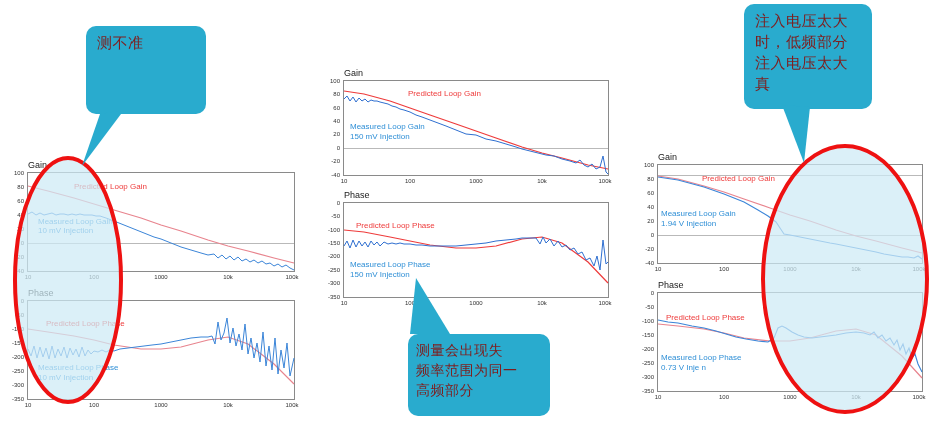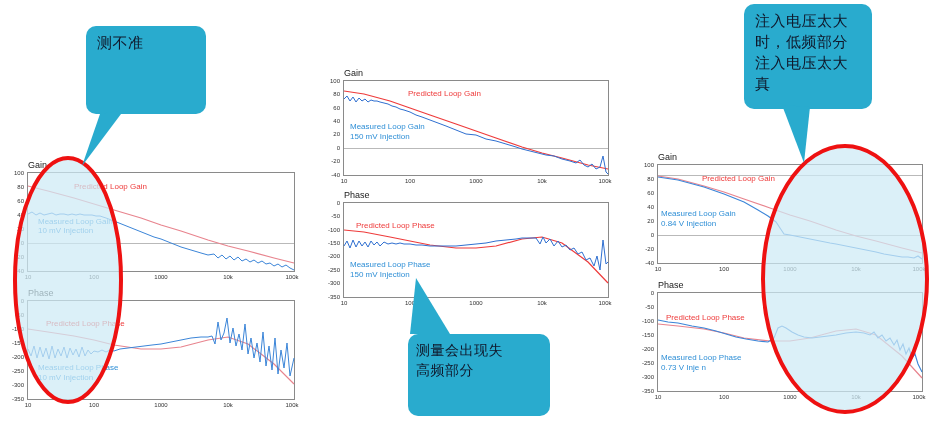--- a/index.html
+++ b/index.html
@@ -51,21 +51,21 @@
   svg.curves{position:absolute;left:0;top:0;overflow:visible;}
 
   
   .ellipse-wrap{position:absolute;pointer-events:none;}
 
   
   .callout{
     position:absolute;
     background:#29ABCE;
     border-radius:10px;
-    color:#0f172a;
+    color:#7f1d1d;
     font-size:15px;
     line-height:21px;
     padding:7px 10px 7px 11px;
     box-sizing:border-box;
     letter-spacing:0.5px;
     font-family:"DejaVu Sans", sans-serif;
   }
   .callout .tail{position:absolute;}
 </style>
 </head>
@@ -227,21 +227,21 @@
       <div class="xtick" style="left:222px;top:114px;">10k</div>
       <div class="xtick" style="left:285px;top:114px;">100k</div>
 
       <svg class="curves" width="299" height="128">
         <polyline fill="none" stroke="#e8848e" stroke-width="1.2" points="24,24 44,27 70,34 90,40 110,47 136,56 156,63 176,69 202,78 222,84 242,89 268,96 288,101"></polyline>
         <polyline fill="none" stroke="#3b85d8" stroke-width="1.1" points="24,25 44,28 70,35 90,42 110,50 124,58 134,64 142,70 146,76 150,82 156,83 166,85 176,87 186,89 196,91 202,92 212,94 222,96 232,98 242,100 250,102 256,103 262,104 268,105 274,105 280,106 284,104 288,107"></polyline>
       </svg>
 
       <div class="ann red" style="left:68px;top:22px;">Predicted Loop Gain</div>
       <div class="ann blue" style="left:27px;top:57px;">Measured Loop Gain</div>
-      <div class="ann blue" style="left:27px;top:67px;">0.84 V Injection</div>
+      <div class="ann blue" style="left:27px;top:67px;">1.94 V Injection</div>
     </div>
 
     <div class="plot" style="position:absolute;left:0;top:128px;width:299px;height:136px;">
       <div class="plot-title" style="left:24px;top:0px;">Phase</div>
       <div class="frame" style="left:23px;top:12px;width:266px;height:100px;"></div>
 
       <div class="ytick" style="left:0px;top:13px;width:20px;">0</div>
       <div class="ytick" style="left:0px;top:27px;width:20px;">-50</div>
       <div class="ytick" style="left:0px;top:41px;width:20px;">-100</div>
       <div class="ytick" style="left:0px;top:55px;width:20px;">-150</div>
@@ -275,20 +275,21 @@
 
   <div class="callout" style="left:86px;top:26px;width:120px;height:88px;">
     <div>测不准</div>
     <svg class="tail" width="50" height="58" style="left:-6px;top:84px;">
       <polygon points="44,0 20,4 2,56" fill="#29ABCE"></polygon>
     </svg>
   </div>
 
   <div class="callout" style="left:408px;top:334px;width:142px;height:82px;font-size:14px;line-height:20px;padding:6px 8px;">
     <div>测量会出现失</div>
+    <div>频率范围为同一</div>
     <div>高频部分</div>
     <svg class="tail" width="45" height="62" style="left:2px;top:-60px;">
       <polygon points="0,60 6,4 40,60" fill="#29ABCE"></polygon>
     </svg>
   </div>
 
   <div class="callout" style="left:744px;top:4px;width:128px;height:105px;">
     <div>注入电压太大</div>
     <div>时，低频部分</div>
     <div>注入电压太大</div>

